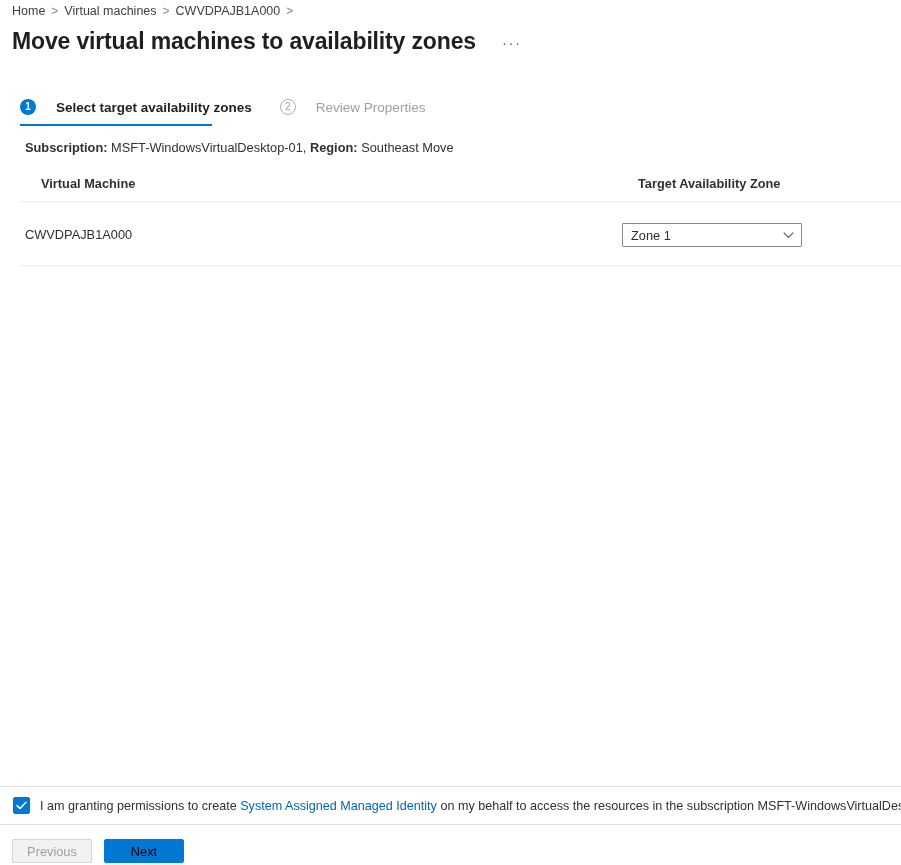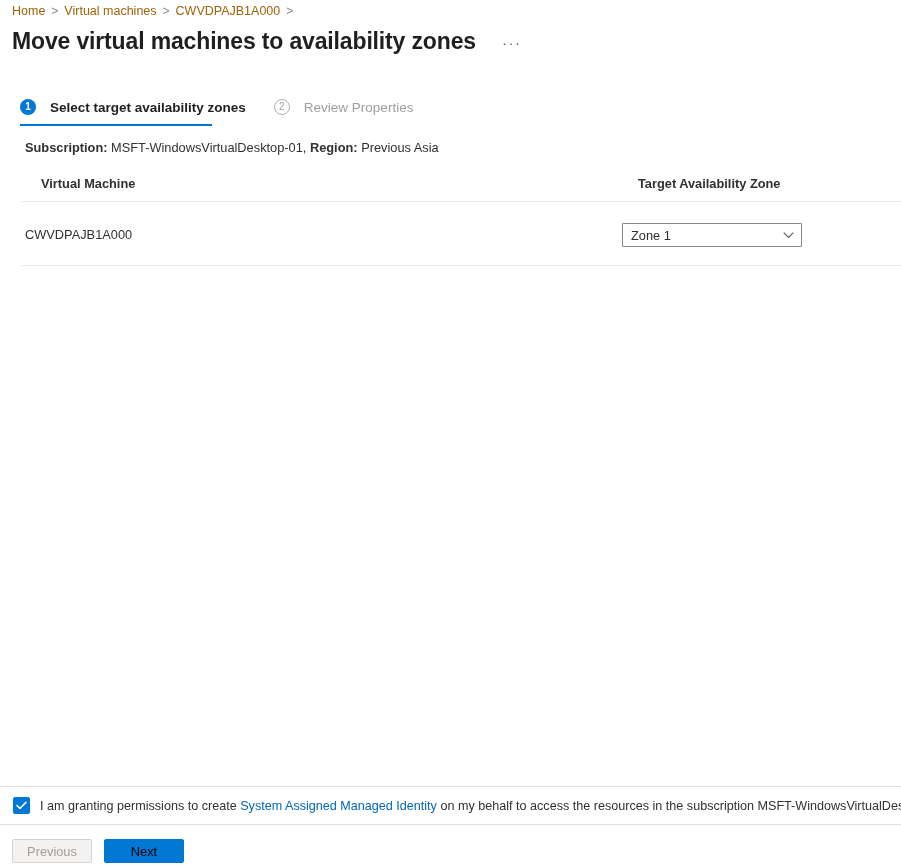--- a/index.html
+++ b/index.html
@@ -21,21 +21,21 @@
     position: absolute;
     left: 12px;
     top: 0px;
     height: 22px;
     display: flex;
     align-items: center;
     font-size: 12.5px;
     white-space: nowrap;
   }
   .crumb-link {
-    color: #a16207;
+    color: #404040;
     text-decoration: none;
     cursor: pointer;
   }
   .crumb-sep {
     color: #8a8886;
     margin: 0 6px;
     font-size: 12px;
   }
 
   
@@ -98,21 +98,21 @@
     color: #ffffff;
     font-weight: 600;
   }
   .step.inactive .step-circle {
     border: 1px solid #b3b0ad;
     box-sizing: border-box;
     color: #a19f9d;
     background: #ffffff;
   }
   .step-label {
-    margin-left: 14px;
+    margin-left: 20px;
     font-size: 13.5px;
     white-space: nowrap;
   }
   .step.active .step-label {
     color: #201f1e;
     font-weight: 600;
   }
   .step.inactive .step-label {
     color: #a19f9d;
   }
@@ -322,21 +322,21 @@
     <span class="step-label">Select target availability zones</span>
   </div>
   <div class="step inactive">
     <span class="step-circle">2</span>
     <span class="step-label">Review Properties</span>
   </div>
 </div>
 <div class="step-underline"></div>
 
 <div class="sub-line">
-  <span class="lbl">Subscription:</span><span>&nbsp;</span><span class="val">MSFT-WindowsVirtualDesktop-01,</span><span>&nbsp;</span><span class="lbl">Region:</span><span>&nbsp;</span><span class="val">Previous Asia</span>
+  <span class="lbl">Subscription:</span><span>&nbsp;</span><span class="val">MSFT-WindowsVirtualDesktop-01,</span><span>&nbsp;</span><span class="lbl">Region:</span><span>&nbsp;</span><span class="val">Southeast Move</span>
 </div>
 
 <div class="table-head">
   <div class="th th-vm">Virtual Machine</div>
   <div class="th th-zone">Target Availability Zone</div>
 </div>
 <div class="divider divider-head"></div>
 
 <div class="table-row">
   <div class="cell-vm">CWVDPAJB1A000</div>

